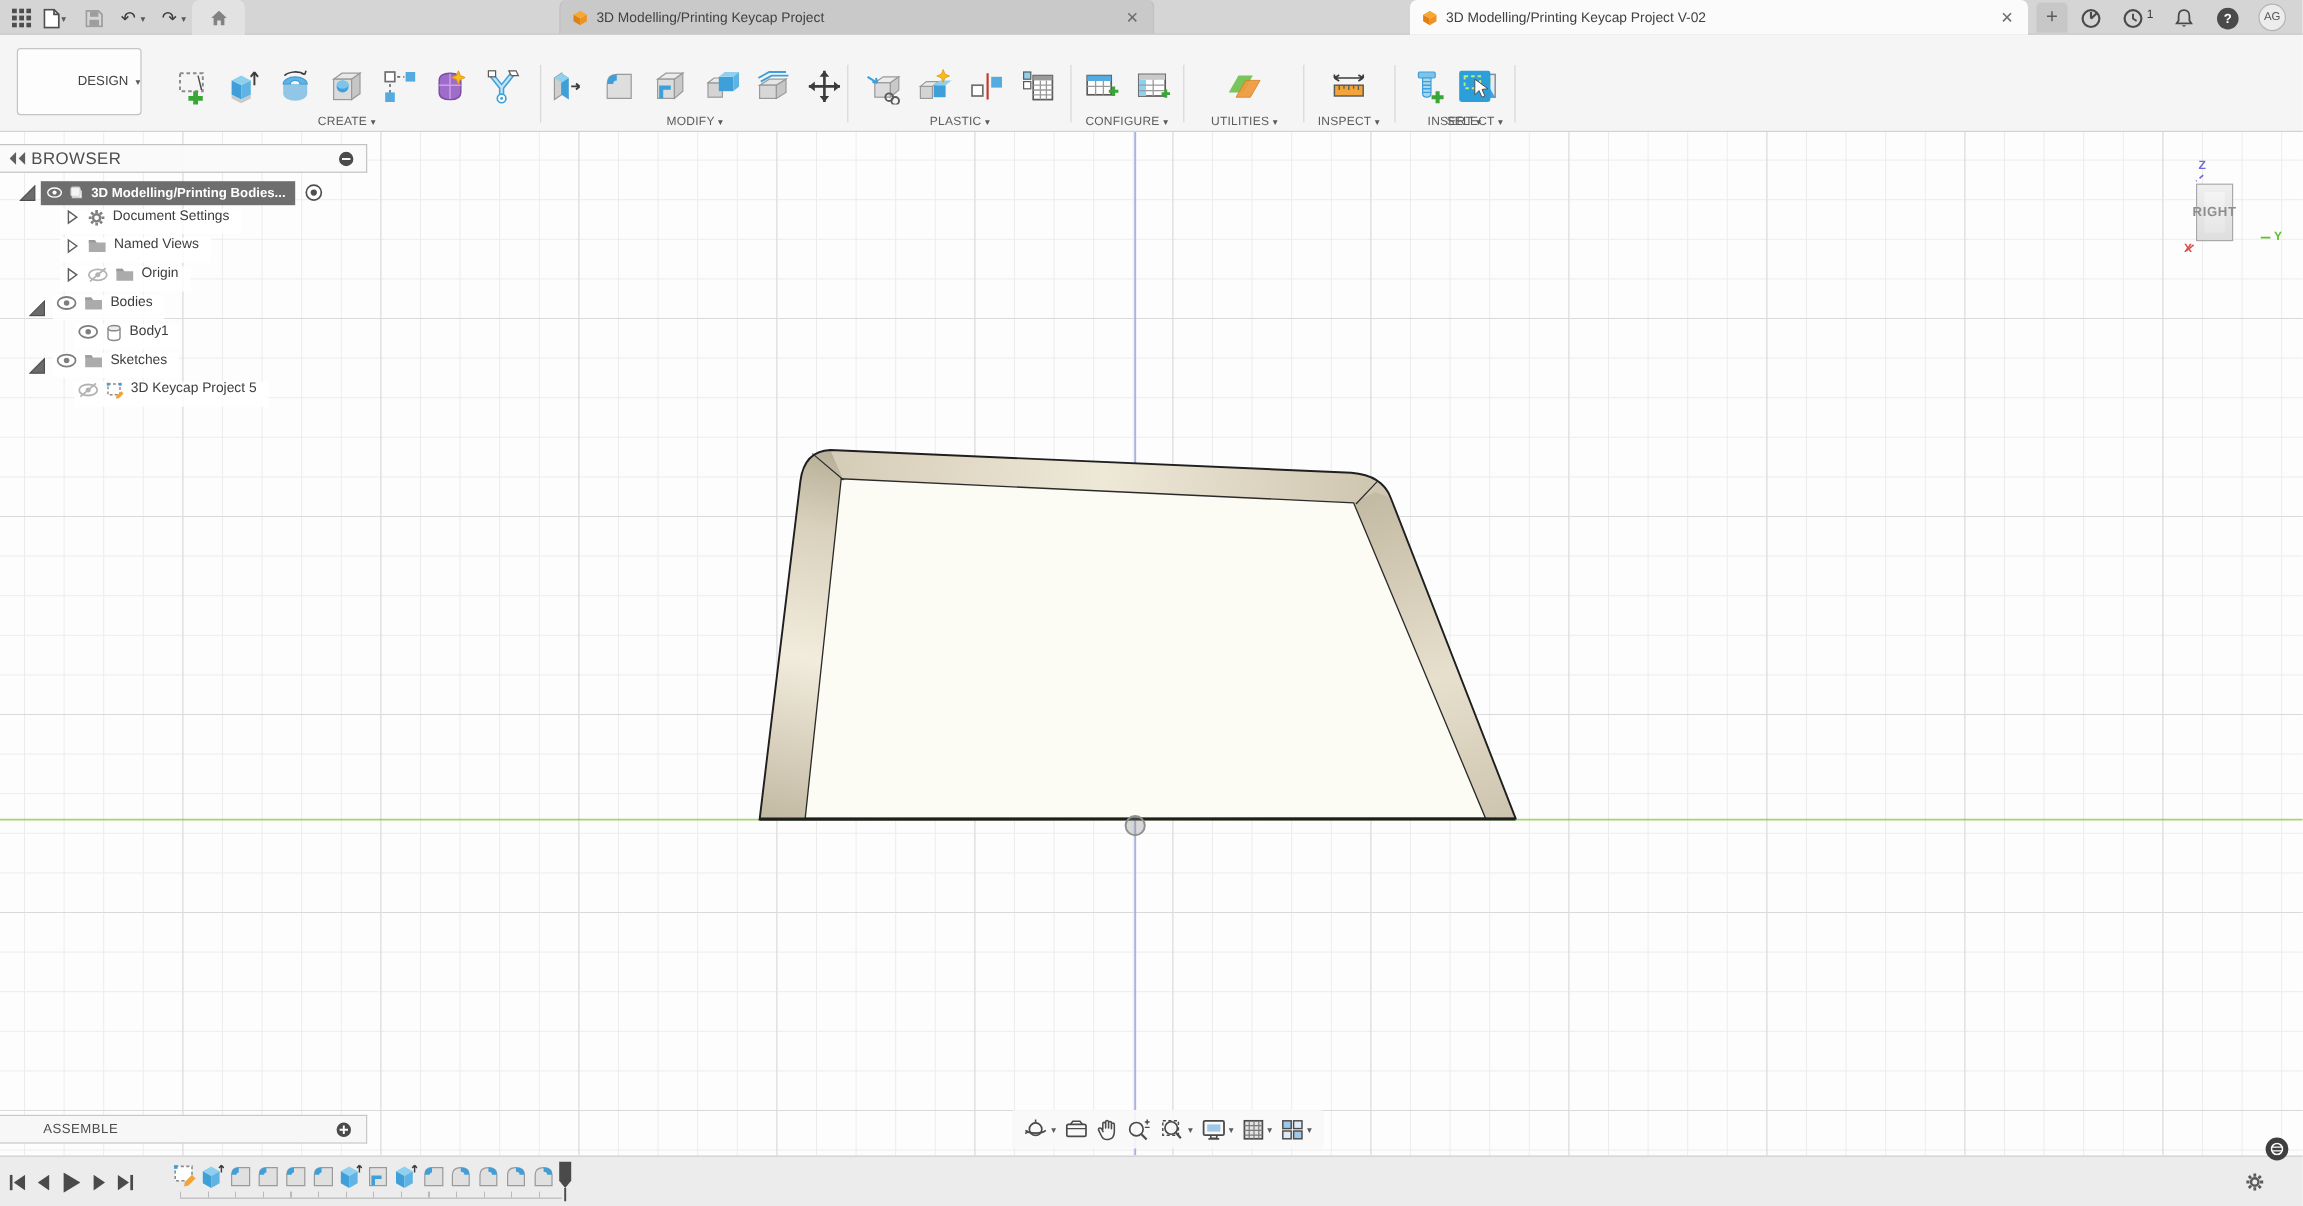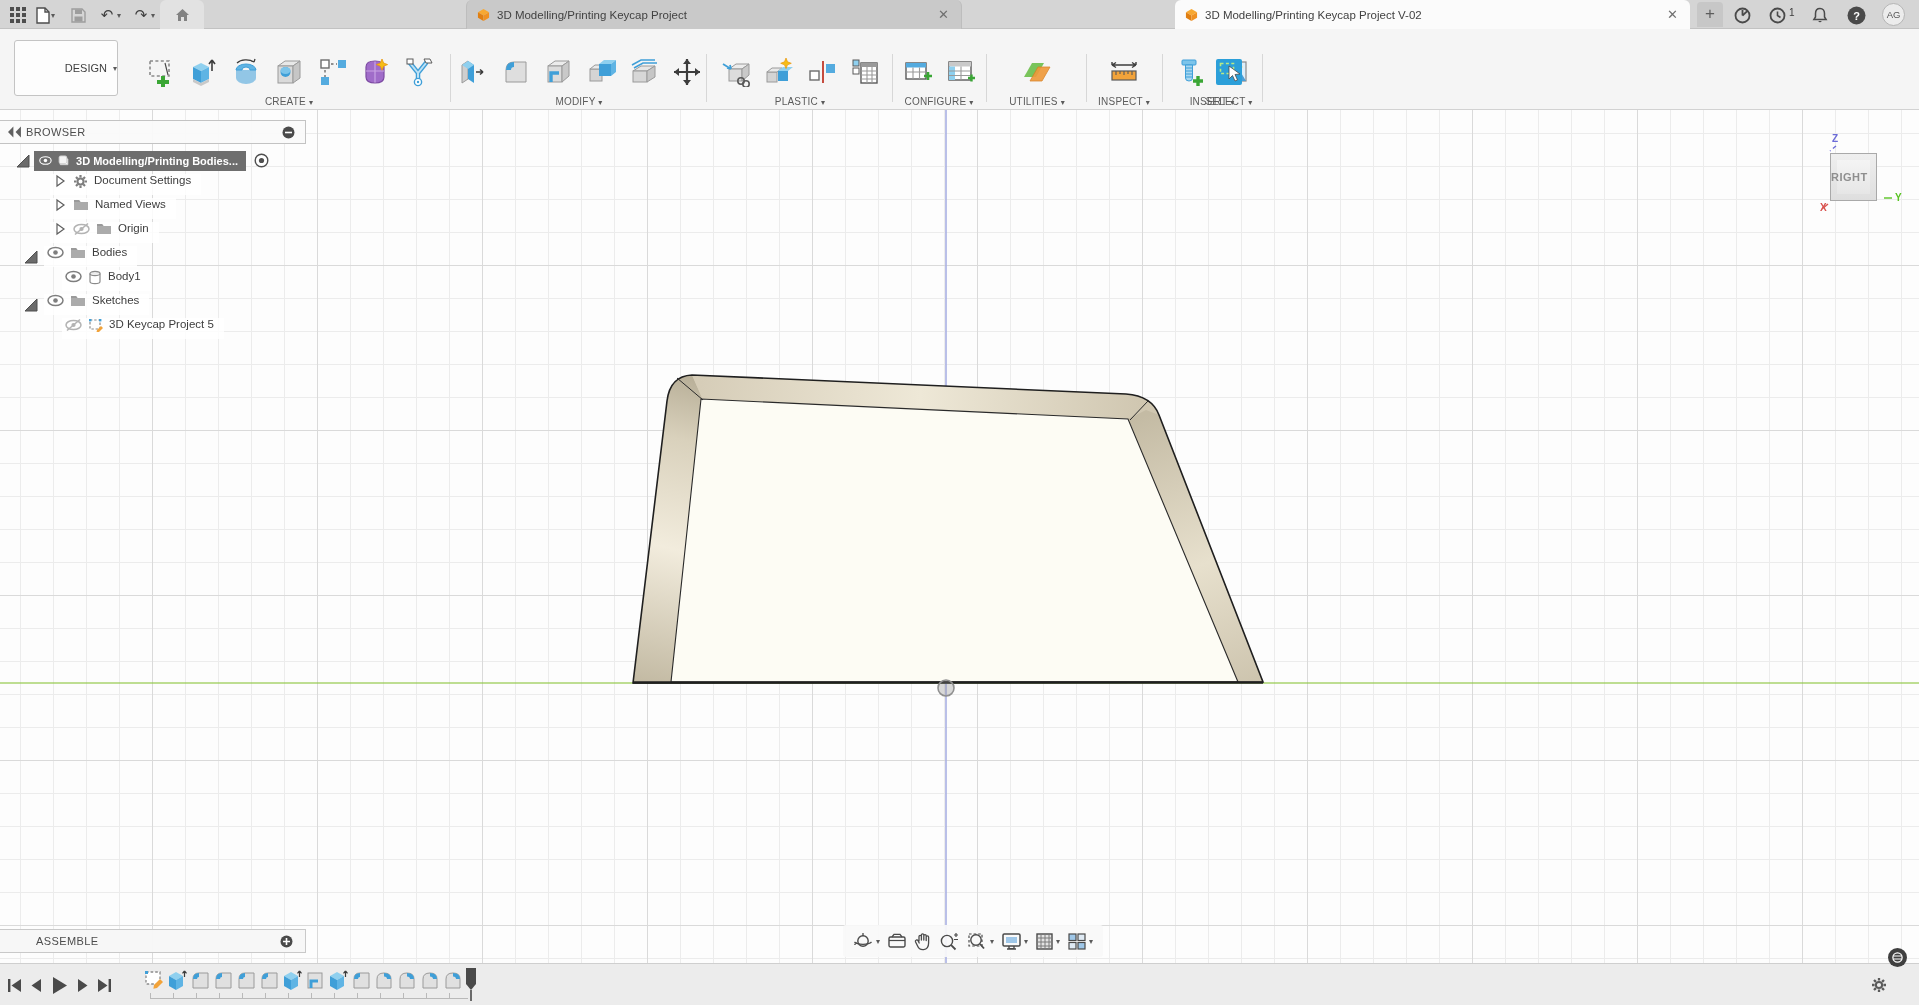--- a/index.html
+++ b/index.html
@@ -61,32 +61,32 @@
       linear-gradient(90deg,#dadada 1px, transparent 1px),
       linear-gradient(#ececec 1px, transparent 1px),
       linear-gradient(90deg,#ececec 1px, transparent 1px);
     background-size:165px 165px,165px 165px,33px 33px,33px 33px;
     background-position:-13px -10px,-13px -10px,-13px -10px,-13px -10px; }
   #scene { position:absolute; left:0; top:0; }
 
   
   #browser-header { position:absolute; left:0; top:10px; width:306px; height:24px;
     background:rgba(250,250,250,.95); border:1px solid #c3c3c3; border-left:none;
-    display:flex; align-items:center; font-size:11px; color:#4d4d4d; }
+    display:flex; align-items:center; font-size:14px; color:#4d4d4d; }
   .brow { position:absolute; display:flex; align-items:center; height:21px; font-size:11.5px; }
   .pill { display:flex; align-items:flex-start; height:21px; background:rgba(255,255,255,.85);
     padding:0 10px 0 3px; gap:6px; white-space:nowrap; }
   .pill-dark { display:flex; align-items:center; height:20px; background:var(--selection,#6e6e6e);
     color:#fff; padding:0 8px 0 5px; gap:6px; font-weight:bold; font-size:11px; white-space:nowrap; }
   .tri { width:14px; height:14px; }
 
   
-  #viewcube-face { position:absolute; left:1830px; top:43px; width:47px; height:48px;
+  #viewcube-face { position:absolute; left:1830px; top:43px; width:31px; height:48px;
     background:linear-gradient(180deg,#efefef,#dedede); border:1px solid #a9a9a9;
-    display:flex; align-items:center; 
+    display:flex; align-items:center; justify-content:center;
     font-size:11px; font-weight:bold; color:#8e8e8e; letter-spacing:.5px; }
   #viewcube-face::before { content:""; position:absolute; inset:6px; background:linear-gradient(180deg,#f4f4f4,#e6e6e6); }
   #viewcube-face span { position:relative; }
   .axis-label { position:absolute; font-size:10px; font-weight:bold; }
 
   
   #comments { position:absolute; left:0; top:819px; width:306px; height:24px;
     background:rgba(247,247,247,.96); border:1px solid #c9c9c9; border-left:none;
     display:flex; align-items:center; font-size:11px; color:#4d4d4d; }
 

